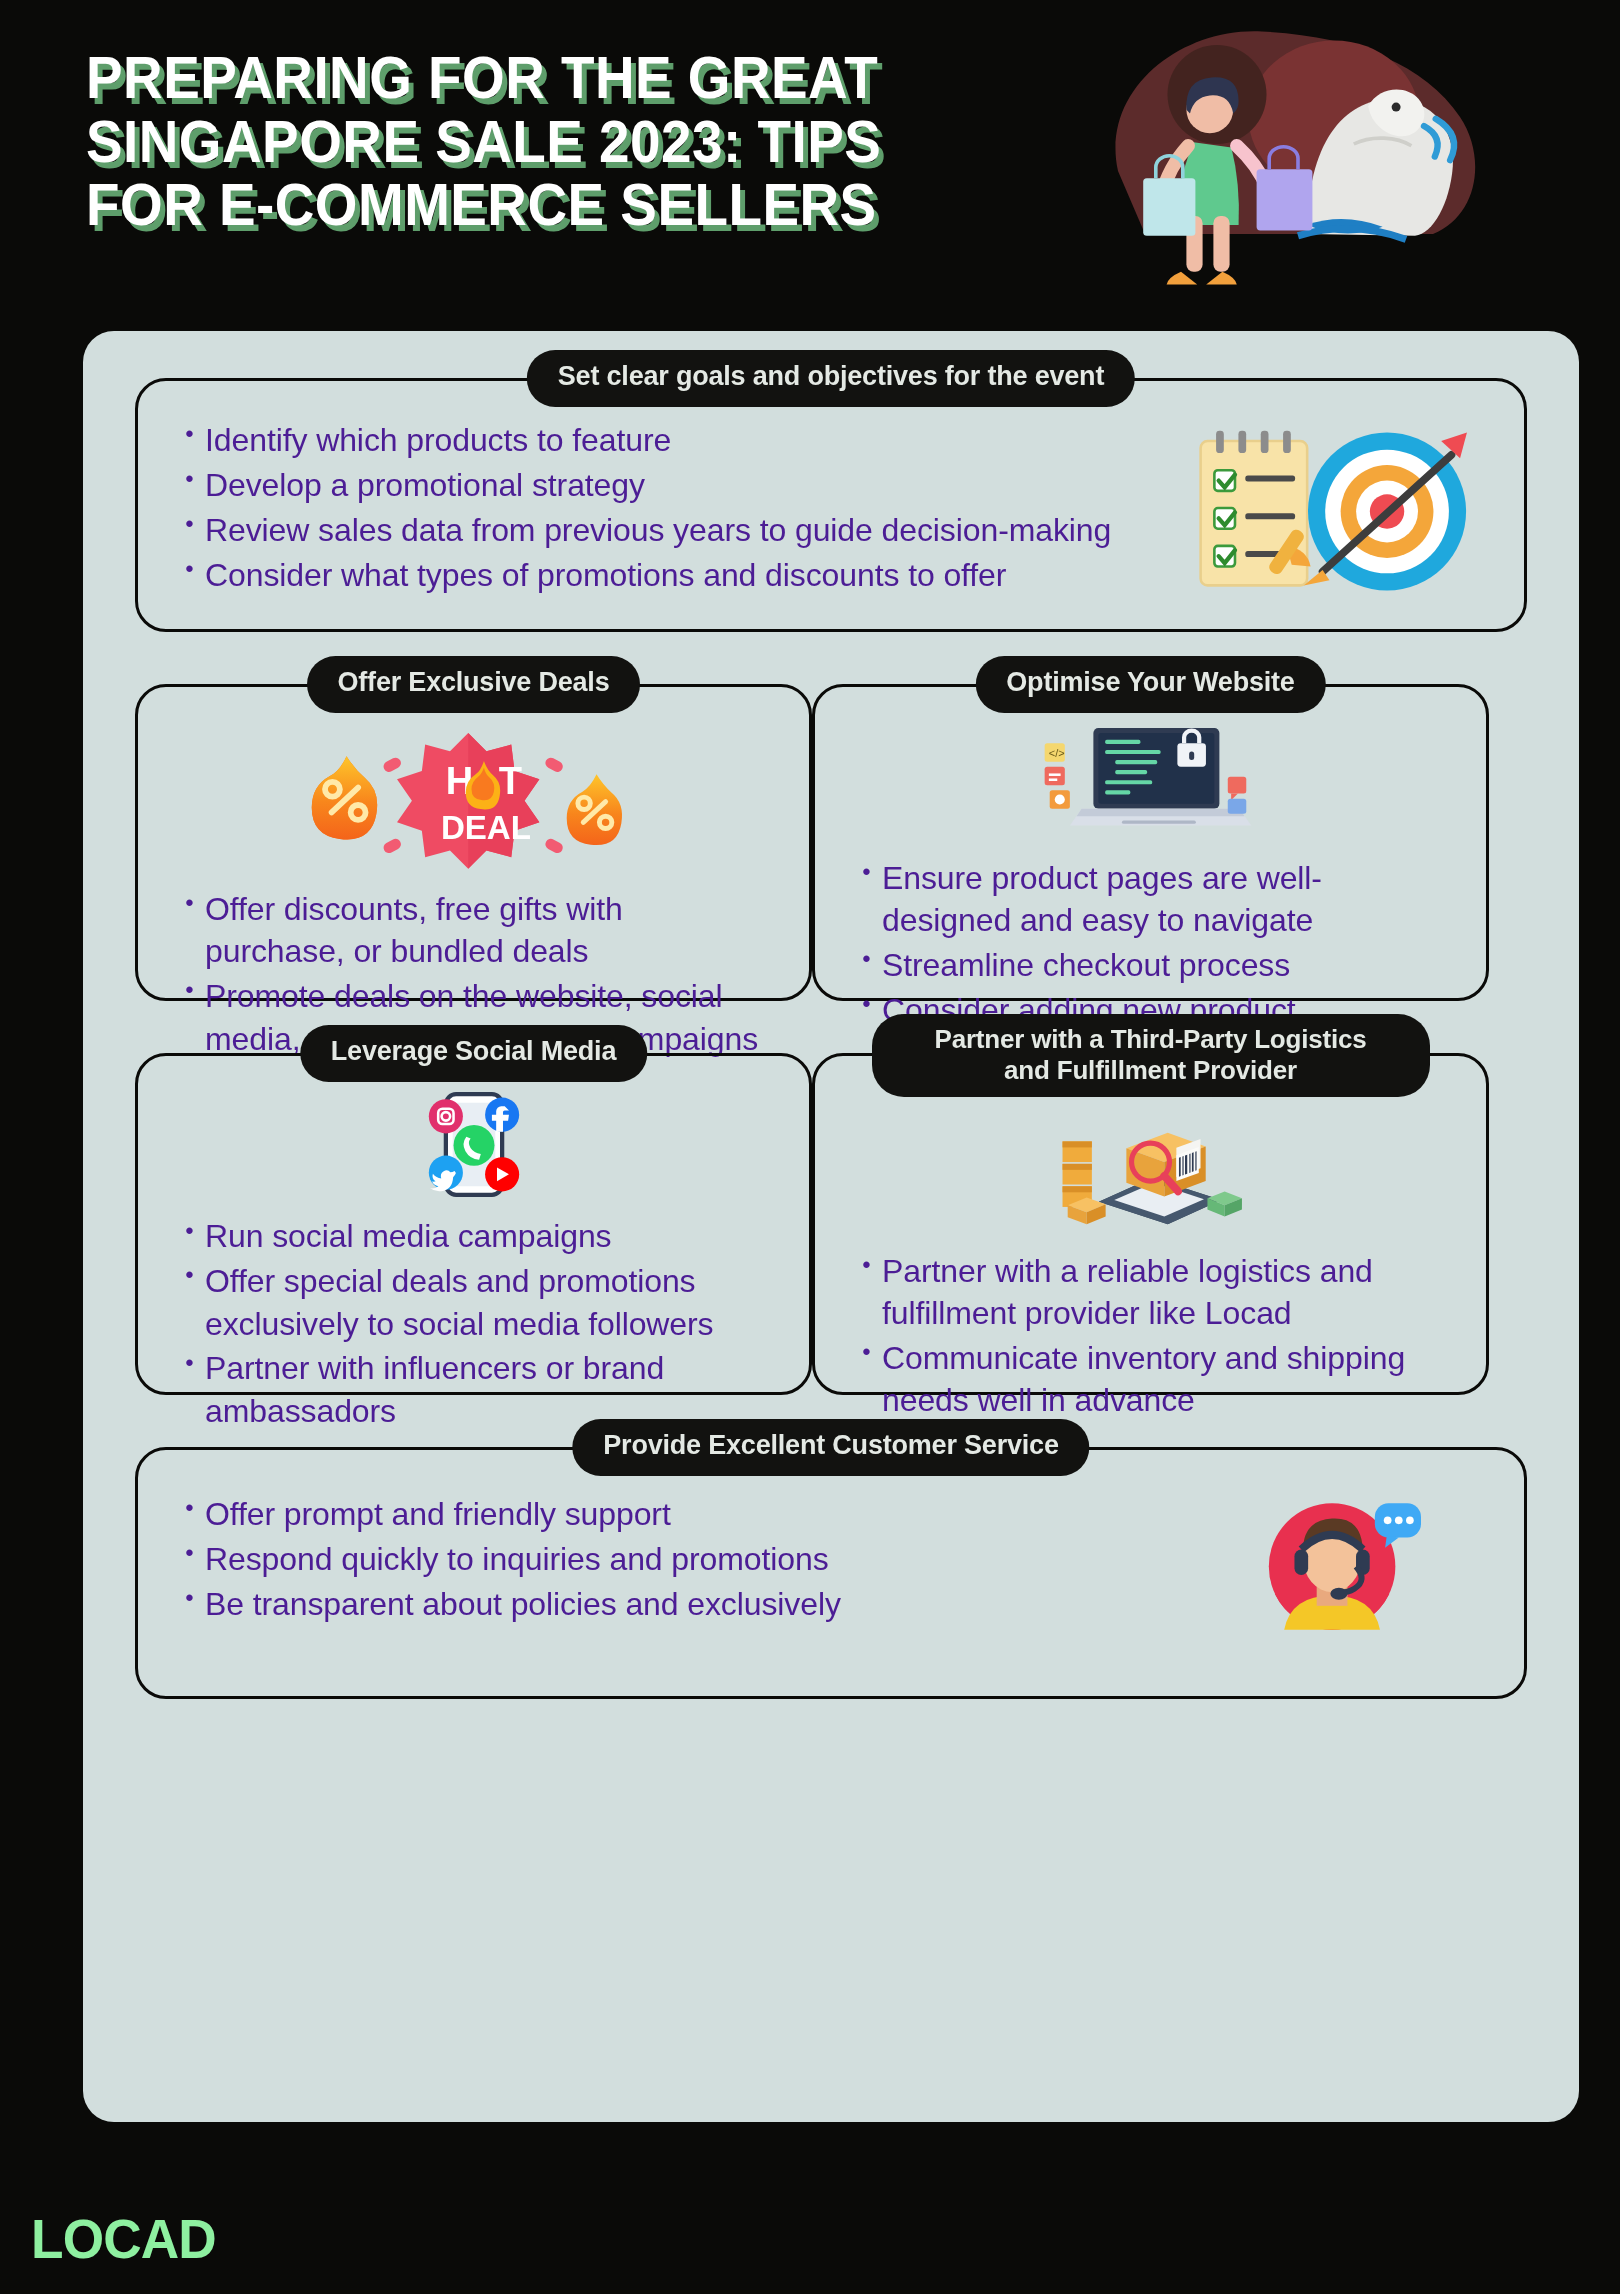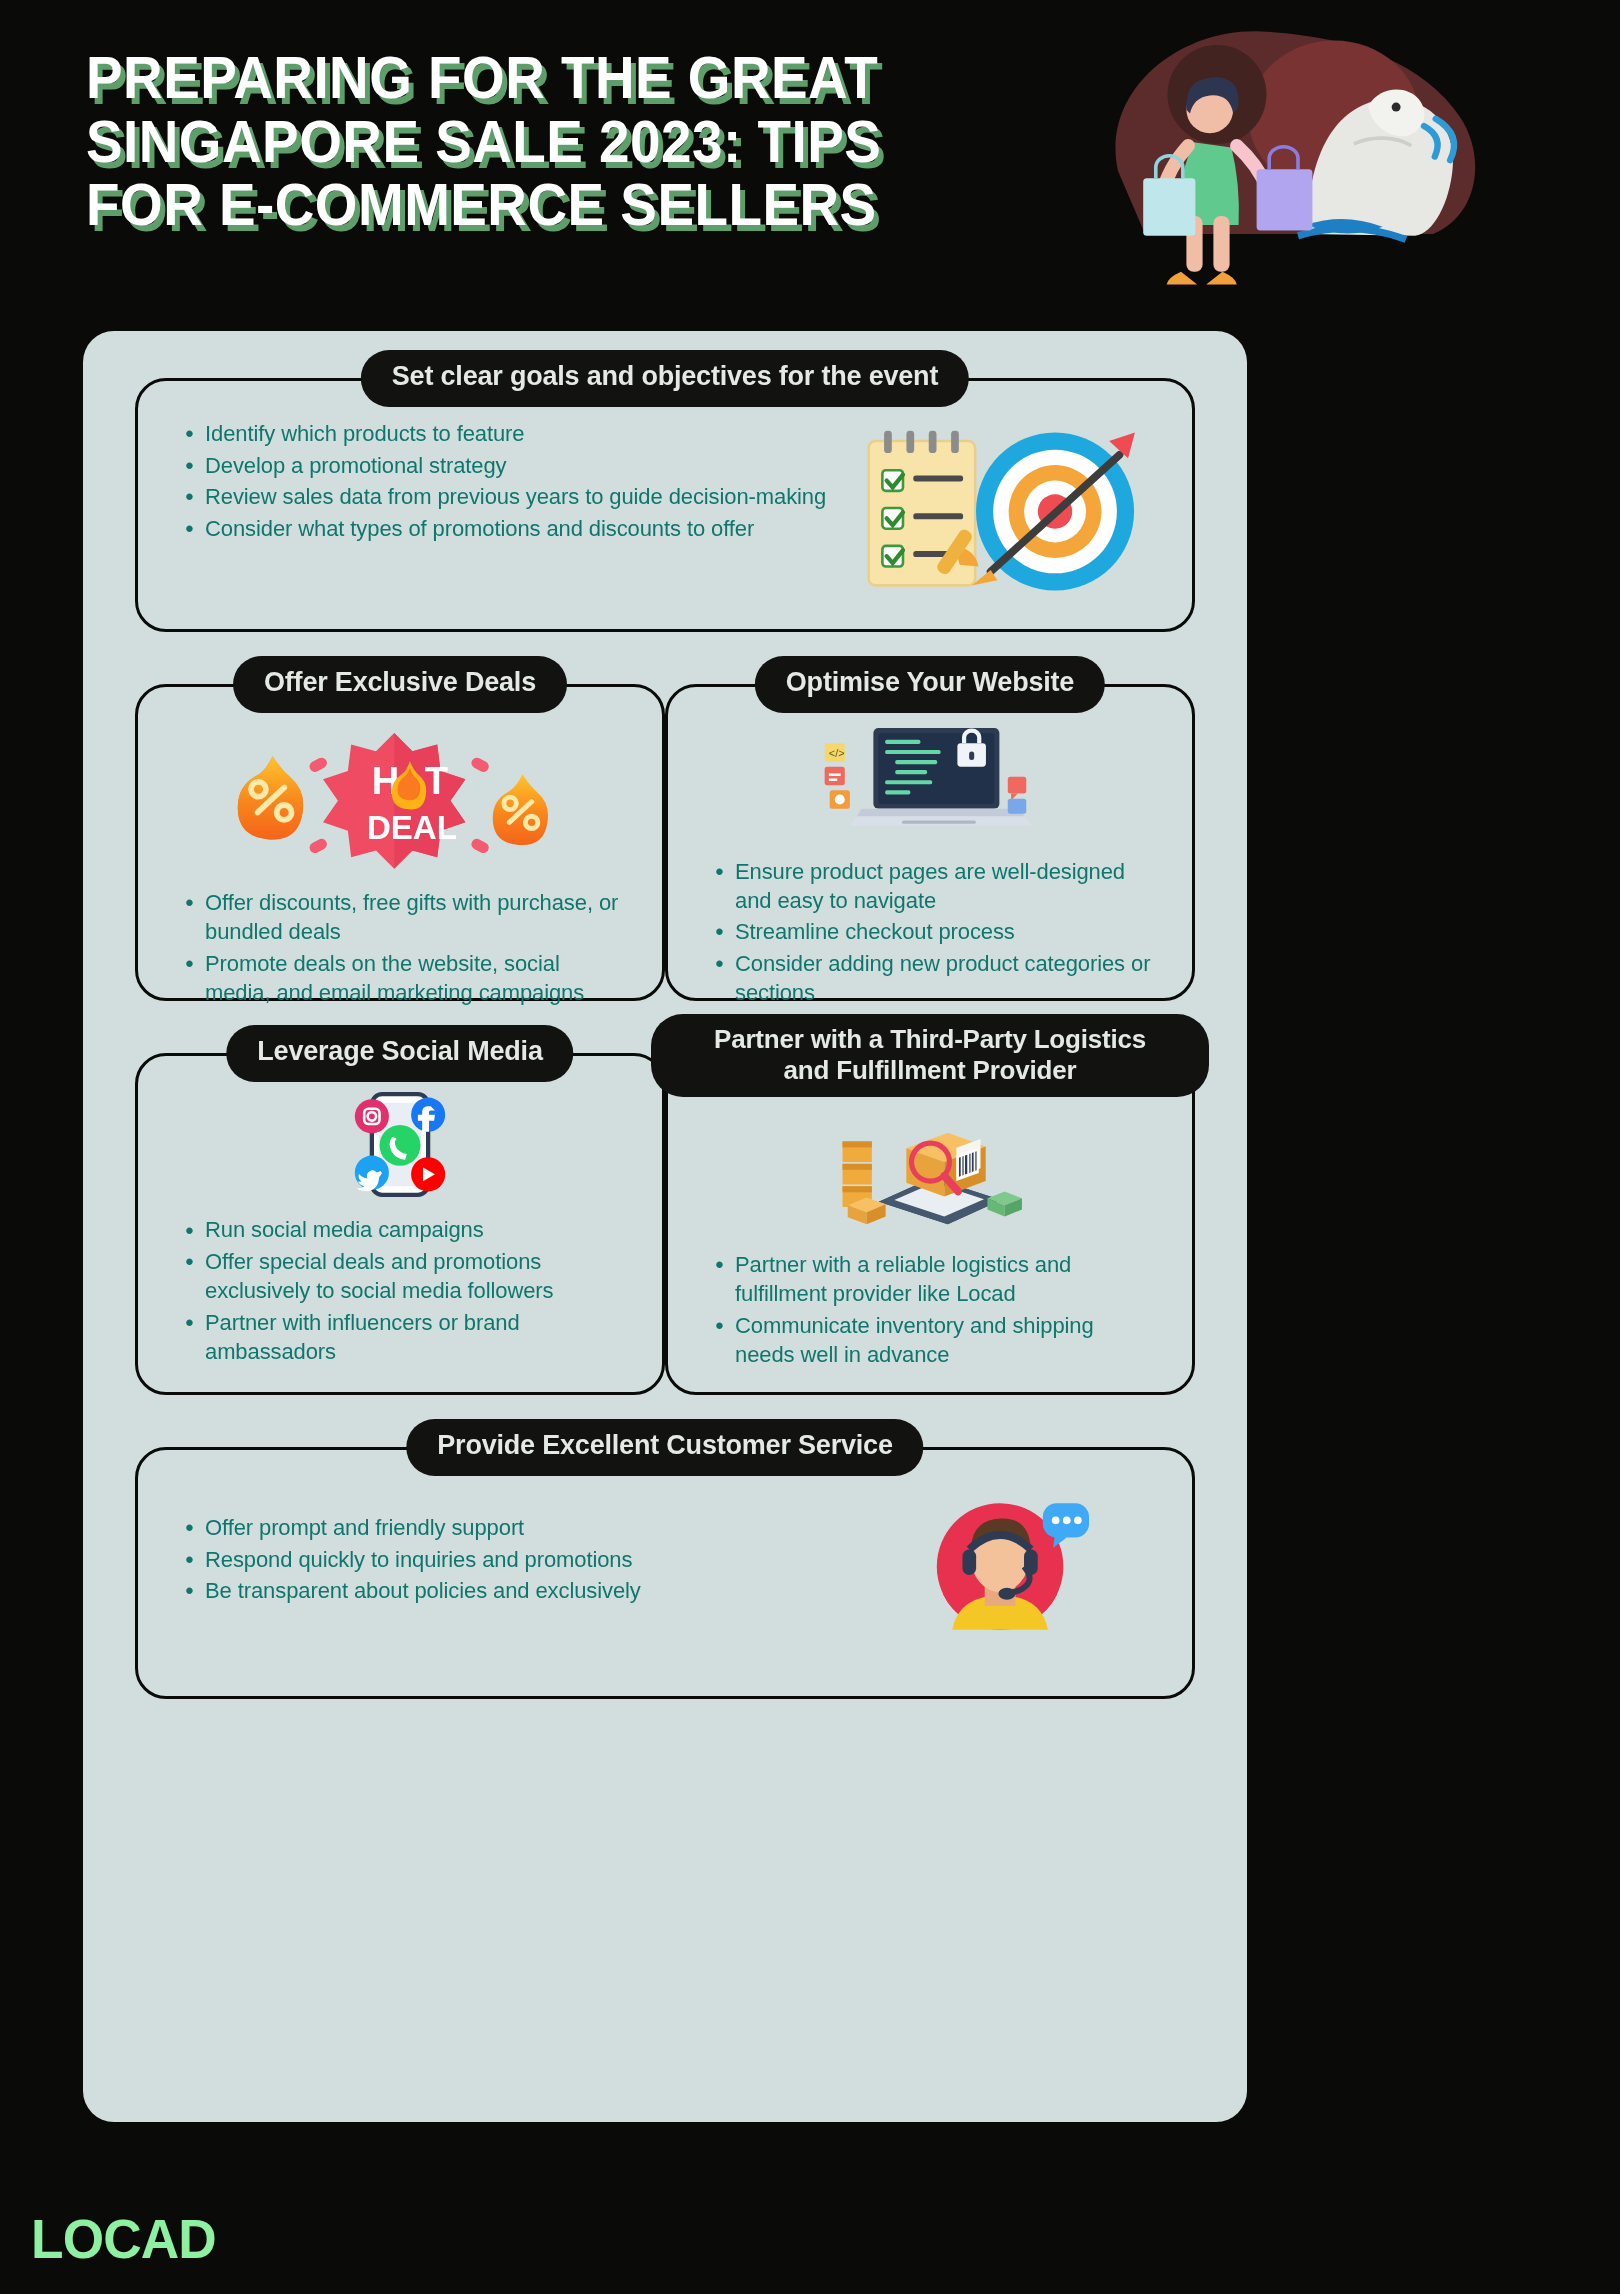--- a/index.html
+++ b/index.html
@@ -41,21 +41,21 @@
     top: 9px;
     width: 468px;
     height: 306px;
   }
 
   
   .panel {
     position: absolute;
     left: 83px;
     top: 331px;
-    width: 1164px;
+    width: 1496px;
     height: 1791px;
     background: #d2dedd;
     border-radius: 31px;
     padding: 47px 52px 43px 52px;
   }
 
   
   .card {
     position: relative;
     border: 3.6px solid #0a0a08;
@@ -83,23 +83,23 @@
     white-space: normal;
     width: 558px;
     top: -42px;
     padding: 10px 25px 11.7px 25px;
     font-size: 26px;
   }
   .card-body { padding: 36px 40px 31px 40px; }
 
   ul.bullets { list-style: none; }
   ul.bullets li {
-    font-size: 22px;
+    font-size: 32px;
     line-height: 1.32;
-    color: #0f766e;
+    color: #4c1d95;
     margin-bottom: 2.7px;
     padding-left: 27px;
     position: relative;
     letter-spacing: -0.1px;
   }
   ul.bullets li::before {
     content: "•";
     position: absolute;
     left: 7.2px;
     top: -0.9px;

